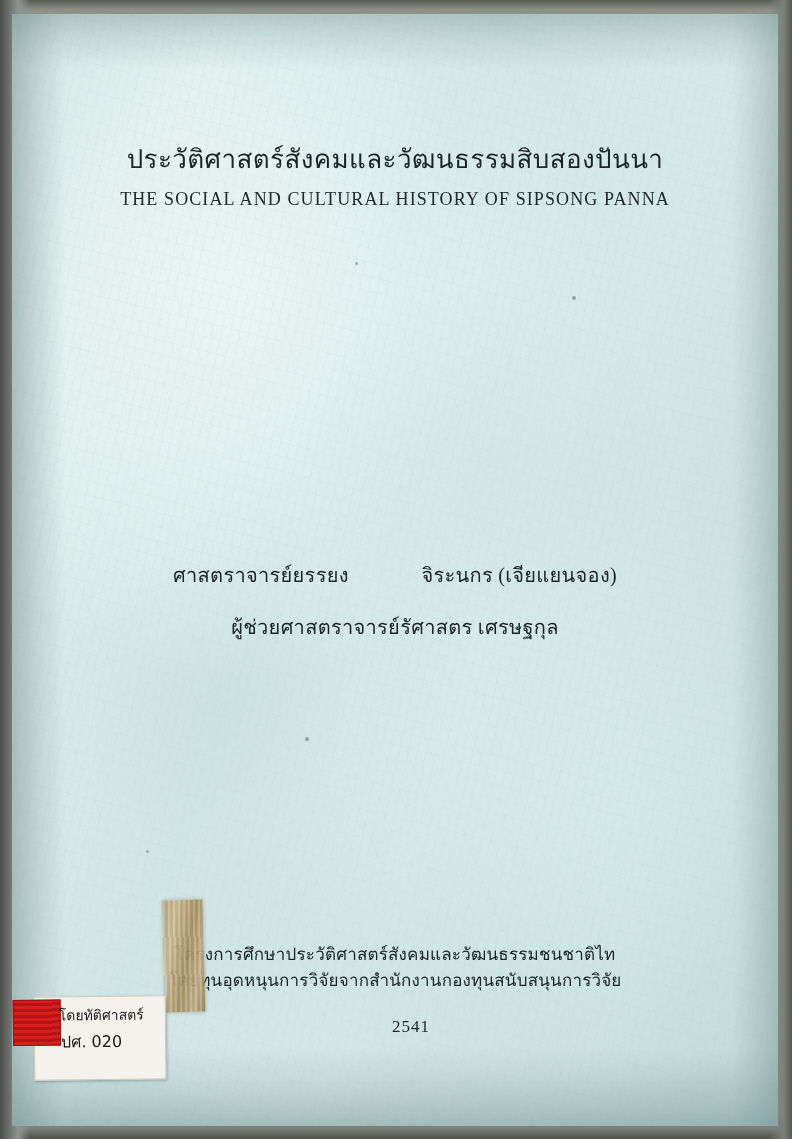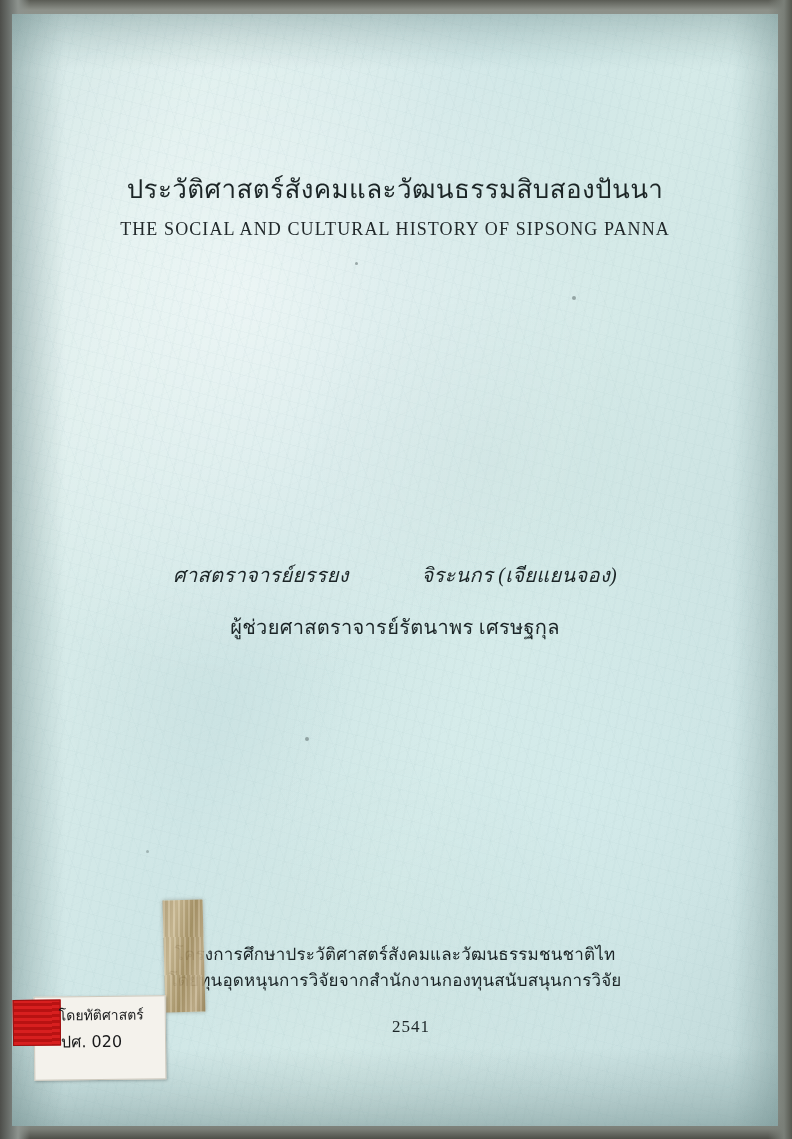--- a/index.html
+++ b/index.html
@@ -69,21 +69,21 @@
       linear-gradient(90deg, rgba(90,120,120,0.30), rgba(255,255,255,0) 7%),
       linear-gradient(270deg, rgba(90,120,120,0.22), rgba(255,255,255,0) 6%),
       linear-gradient(180deg, rgba(90,120,120,0.22), rgba(255,255,255,0) 5%),
       linear-gradient(0deg, rgba(90,120,120,0.30), rgba(255,255,255,0) 7%);
   }
 
   .title-block {
     position: absolute;
     left: 0;
     right: 0;
-    top: 160px;
+    top: 130px;
     text-align: center;
   }
   .title-thai {
     font-size: 26px;
     color: #1c2526;
     letter-spacing: 0.4px;
     line-height: 1.25;
   }
   .title-en {
     margin-top: 12px;
@@ -98,21 +98,20 @@
     position: absolute;
     left: 0;
     right: 0;
     top: 545px;
     text-align: center;
     color: #1b2426;
   }
   .author-line1 {
     font-size: 20px;
     letter-spacing: 0.3px;
-    font-style: italic;
   }
   .author-line1 .gap {
     display: inline-block;
     width: 62px;
   }
   .author-line2 {
     margin-top: 20px;
     font-size: 20px;
     letter-spacing: 0.3px;
   }
@@ -224,21 +223,21 @@
       <div class="title-thai">ประวัติศาสตร์สังคมและวัฒนธรรมสิบสองปันนา</div>
       <div class="title-en">THE SOCIAL AND CULTURAL HISTORY OF SIPSONG PANNA</div>
     </div>
 
     <div class="authors">
       <div class="author-line1">
         <span>ศาสตราจารย์ยรรยง</span>
         <span class="gap"></span>
         <span>จิระนกร (เจียแยนจอง)</span>
       </div>
-      <div class="author-line2">ผู้ช่วยศาสตราจารย์รัตนาพร  เศรษฐกุล</div>
+      <div class="author-line2">ผู้ช่วยศาสตราจารย์รัศาสตร  เศรษฐกุล</div>
     </div>
 
     <div class="footer">
       <div class="footer-line">โครงการศึกษาประวัติศาสตร์สังคมและวัฒนธรรมชนชาติไท</div>
       <div class="footer-line">โดยทุนอุดหนุนการวิจัยจากสำนักงานกองทุนสนับสนุนการวิจัย</div>
       <div class="footer-year">2541</div>
     </div>
 
     <div class="tape"></div>
 

